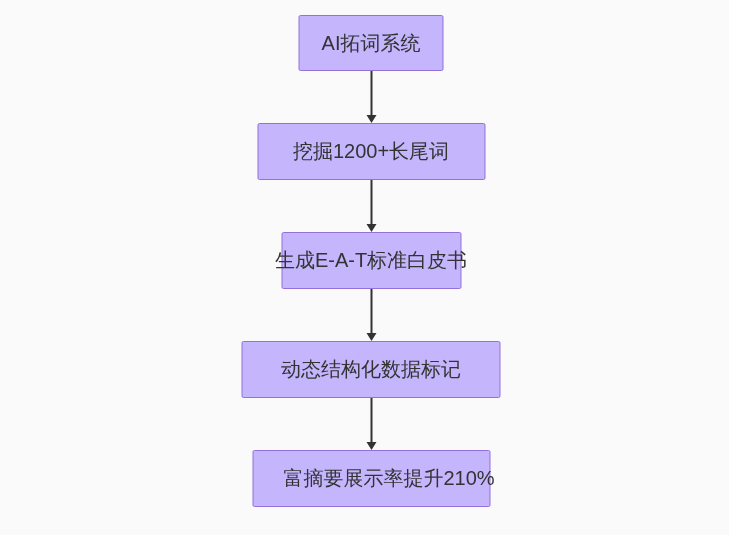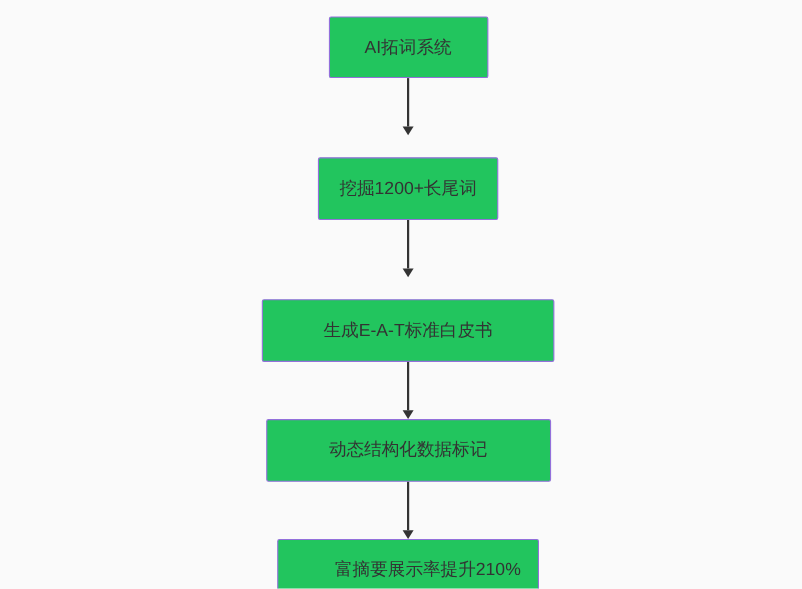--- a/index.html
+++ b/index.html
@@ -23,34 +23,34 @@
     left: 371px;
     top: 15px;
     transform: translateX(-50%);
     display: flex;
     flex-direction: column;
     align-items: center;
   }
 
   .node {
     height: 57px;
-    background: #22c55e;
+    background: #c4b5fd;
     border: 1px solid #9370db;
     border-radius: 2px;
     display: flex;
     align-items: center;
     justify-content: center;
     color: #333333;
-    font-size: 16px;
+    font-size: 20px;
     white-space: nowrap;
   }
 
   .node-0 { width: 145px; height: 56px; }
-  .node-1 { width: 164px; margin-top: 20px; }
-  .node-2 { width: 266px; margin-top: 20px; }
+  .node-1 { width: 228px; }
+  .node-2 { width: 180px; }
   .node-3 { width: 259px; }
   .node-4 { width: 238px; padding-left: 36px; }
 
   .edge {
     display: flex;
     flex-direction: column;
     align-items: center;
     height: 52px;
   }
 

